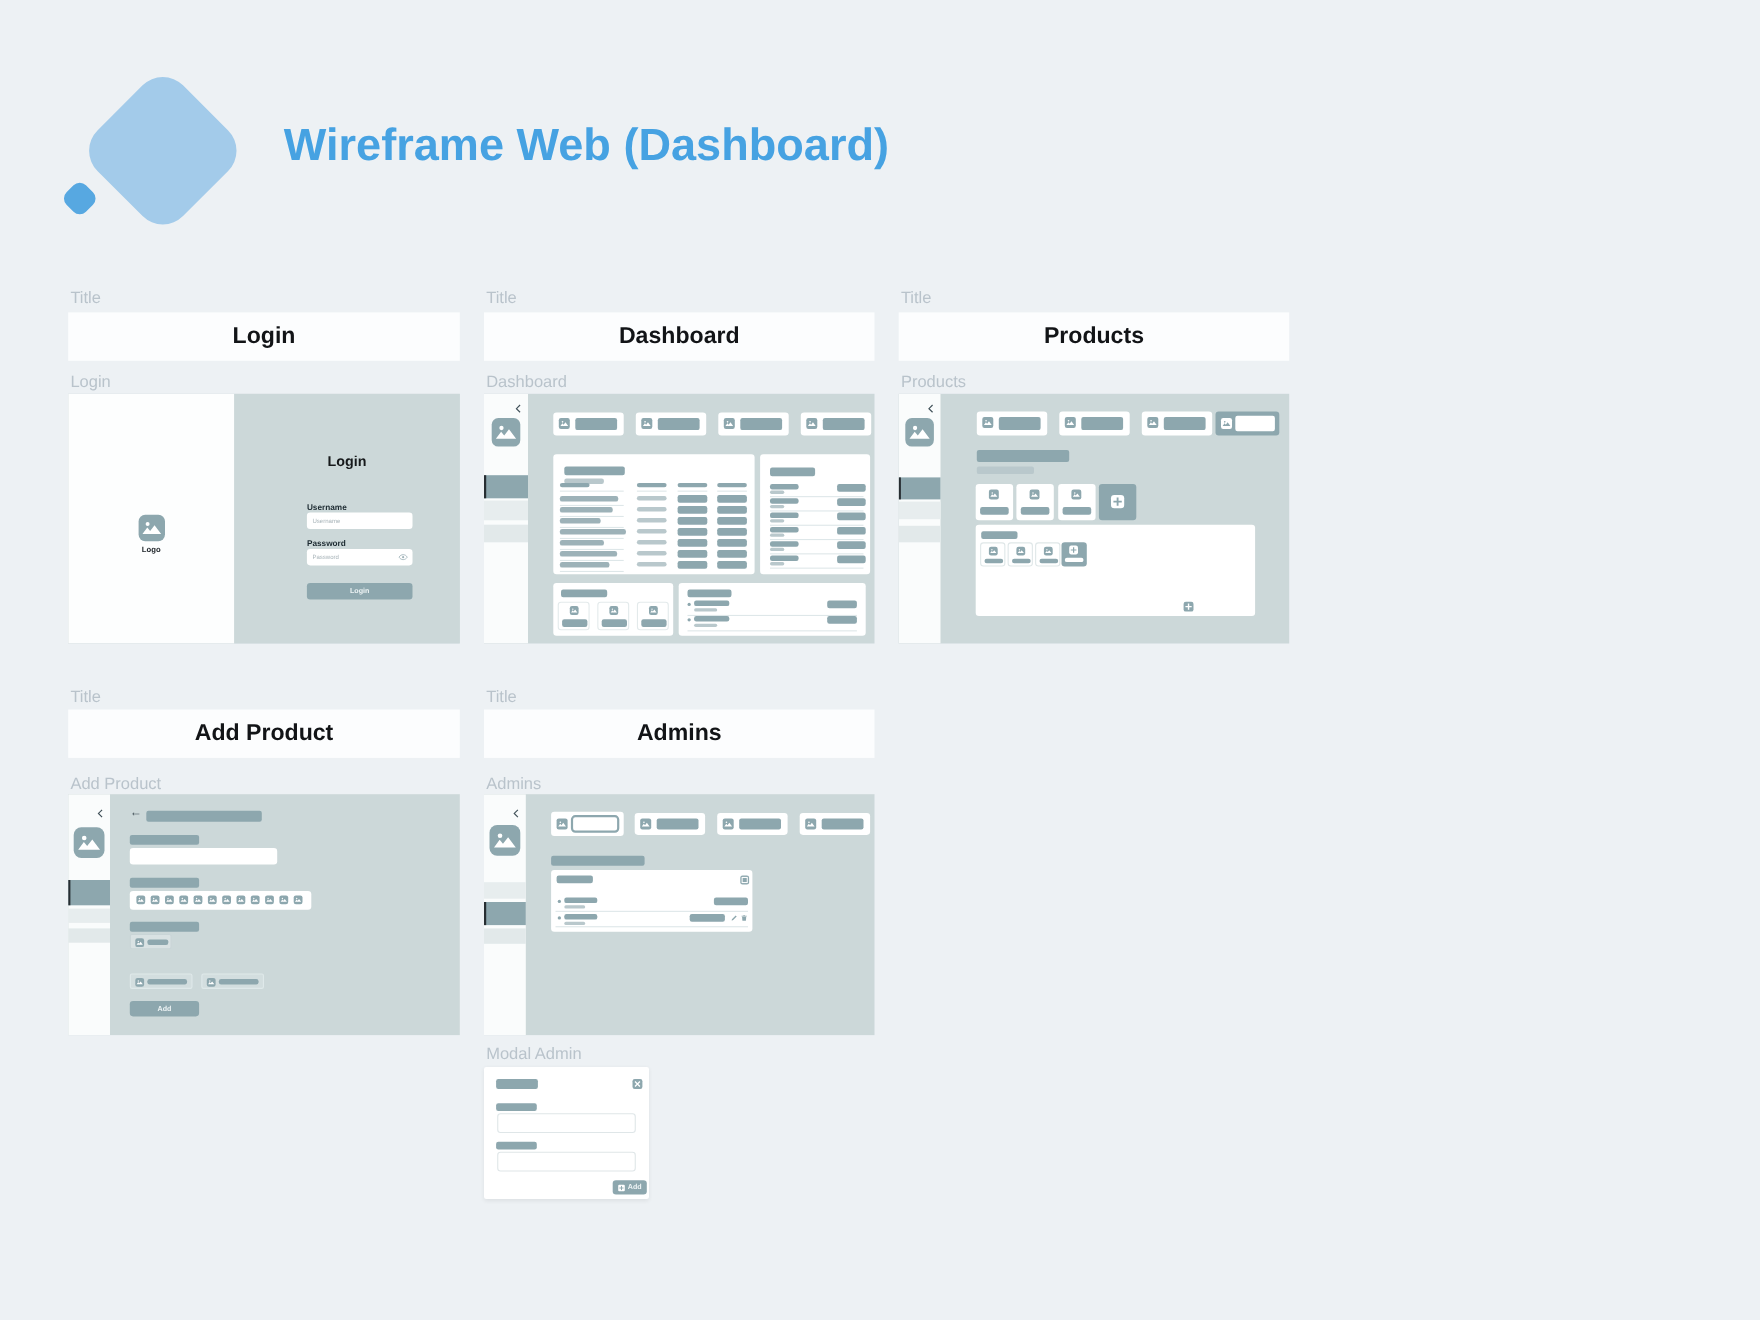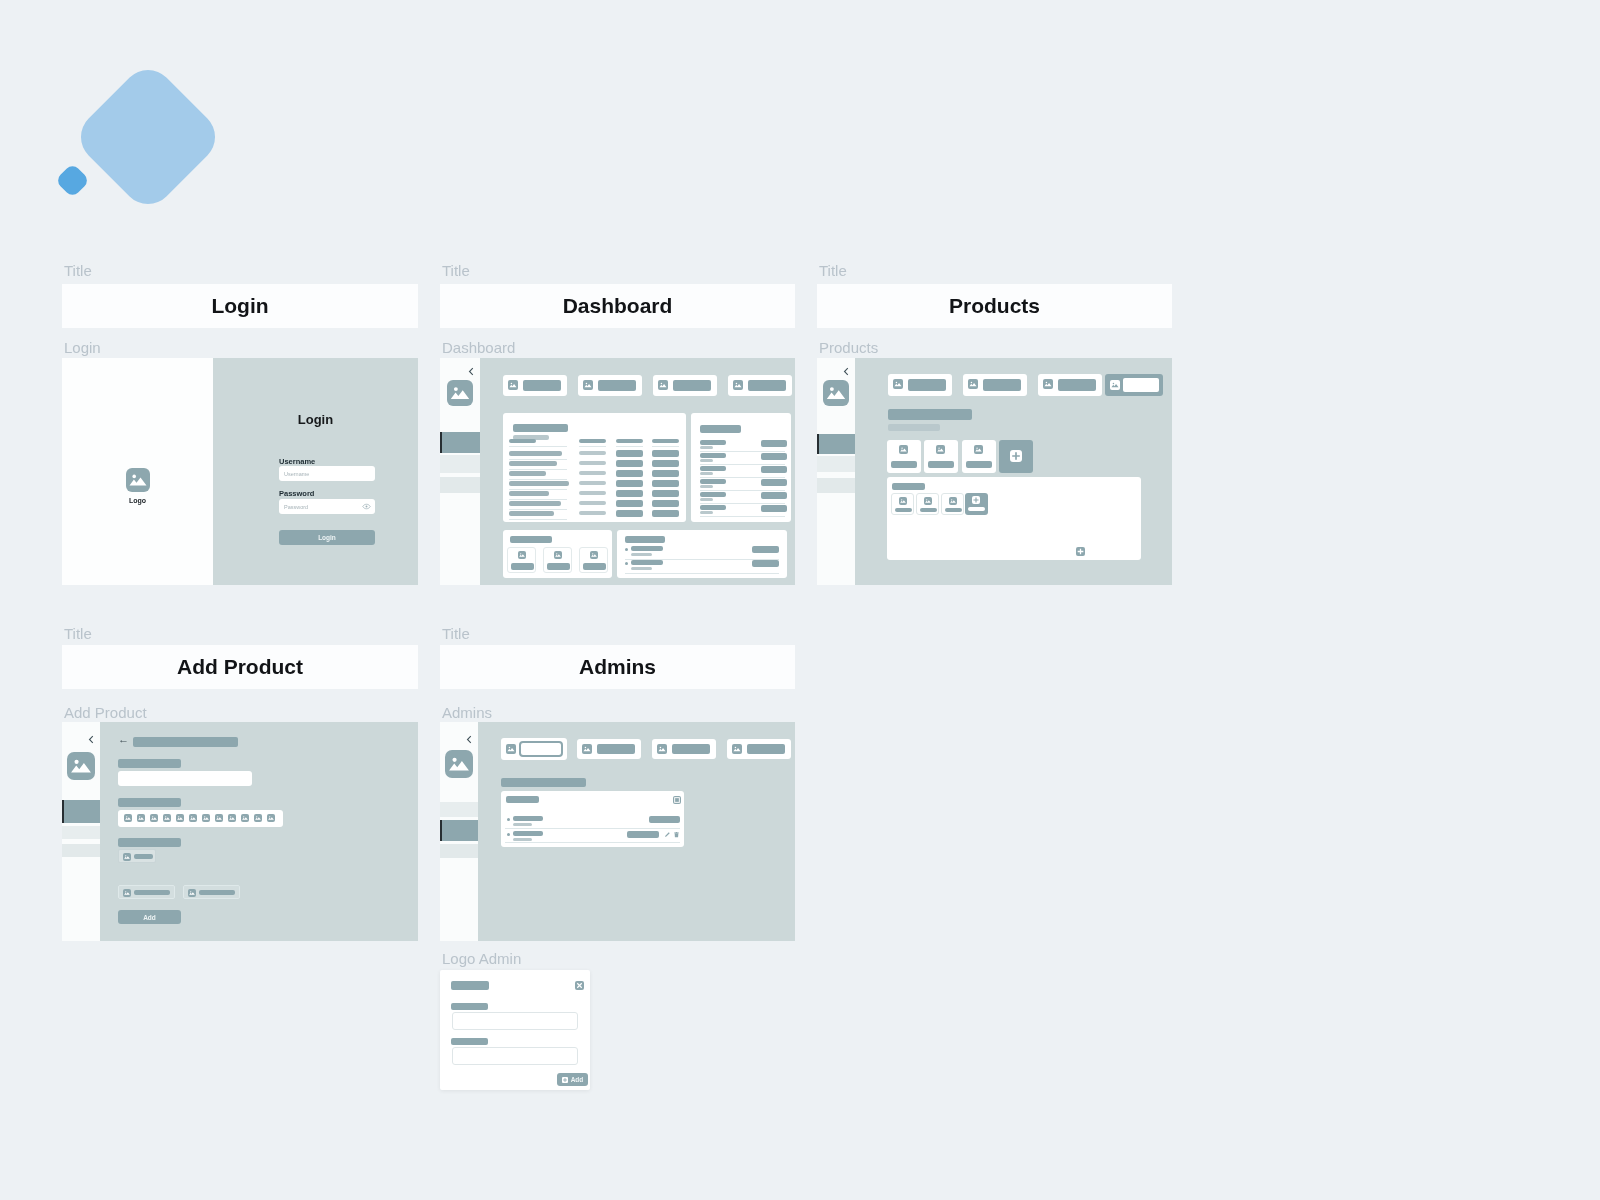--- a/index.html
+++ b/index.html
@@ -47,20 +47,21 @@
   .login-h{position:absolute;text-align:center;font-size:13px;font-weight:700;color:#16191b}
   .back{position:absolute;font-size:11px;color:#3c4a52;line-height:1}
 </style>
 </head>
 <body>
 
 <div class="canvas">
 
   <div class="logo-big"></div>
   <div class="logo-dot"></div>
+  <div class="header-title">Wireframe Web (Dashboard)</div>
 
   <div class="lbl" style="left:64px;top:262px">Title</div>
   <div class="tp" style="left:62px;top:284px;width:356px">
       <span>Login</span>
     </div>
   <div class="lbl" style="left:442px;top:262px">Title</div>
   <div class="tp" style="left:440px;top:284px;width:355px">
       <span>Dashboard</span>
     </div>
   <div class="lbl" style="left:819px;top:262px">Title</div>
@@ -628,21 +629,21 @@
         <div class="ic i-mt" style="left: 5px; top: 5px; width: 10px; height: 10px;">
           <svg viewBox="0 0 24 24">
             <circle cx="8.2" cy="8.4" r="1.8" fill="currentColor"></circle>
             <path d="M3.5 17.5h17l-6-8-4 5.2-2.6-3.2z" fill="currentColor"></path>
           </svg>
         </div>
         <div class="bar" style="left: 20px; top: 5px; width: 38px; height: 10px;"></div>
       </div>
     </section>
 
-  <div class="lbl" style="left:442px;top:950px">Logo Admin</div>
+  <div class="lbl" style="left:442px;top:950px">Modal Admin</div>
   <section class="modal" id="f-modal" style="left:440px;top:970px;width:150px;height:120px">
     <div class="bar" style="left:11px;top:11px;width:38px;height:9px"></div>
     <span class="ic i-close" style="left:135px;top:11px;width:9px;height:9px">
         <svg viewBox="0 0 12 12">
           <path d="M3 3l6 6M9 3l-6 6" stroke="currentColor" stroke-width="1.6"></path>
         </svg>
       </span>
     <div class="bar" style="left:11px;top:33px;width:37px;height:7px"></div>
     <div class="input2" style="left:12px;top:42px;width:126px;height:18px"></div>
     <div class="bar" style="left:11px;top:68px;width:37px;height:7px"></div>

